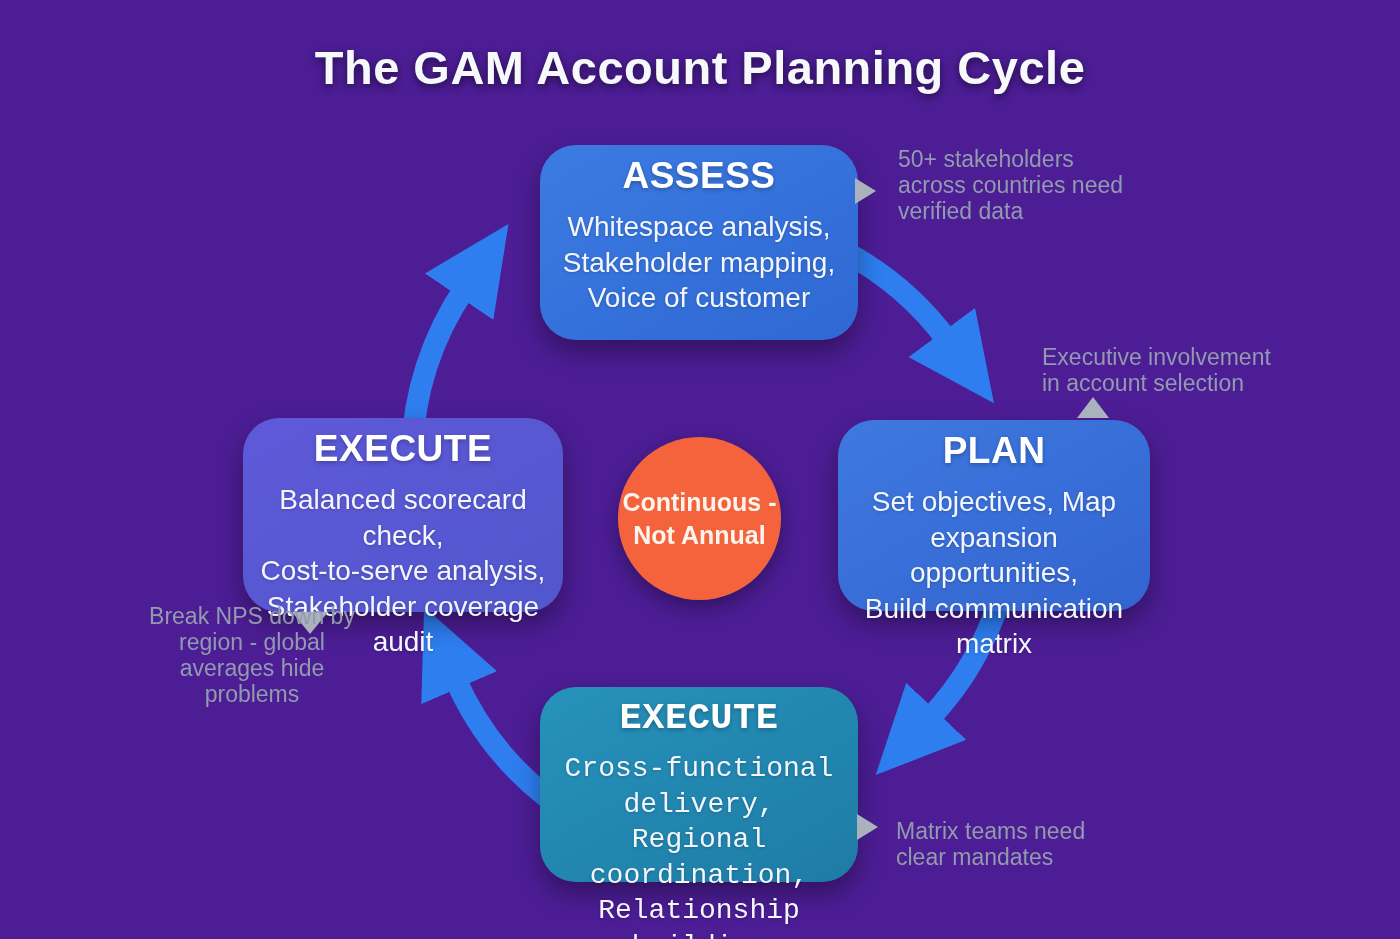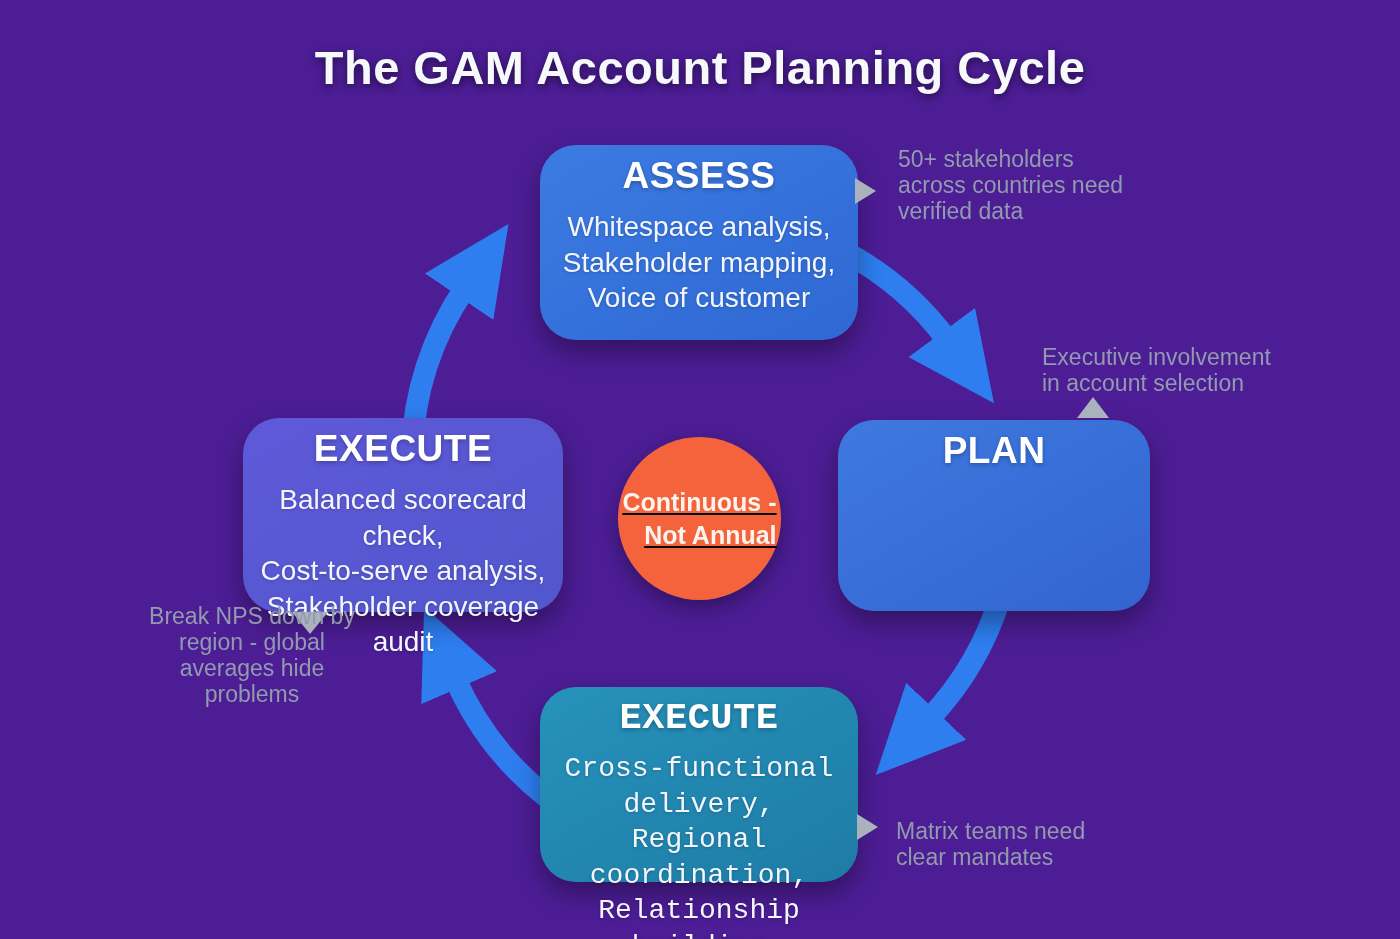--- a/index.html
+++ b/index.html
@@ -48,23 +48,22 @@
   .stage-assess{left:540px;top:145px;width:318px;height:195px;}
   .stage-plan{left:838px;top:420px;width:312px;height:191px;}
   .stage-review{left:243px;top:418px;width:320px;height:194px;}
   .stage-execute{left:540px;top:687px;width:318px;height:195px;font-family:Liberation Mono, monospace;}
 
   .center-badge{
     position:absolute;z-index:2;
     left:618px;top:437px;width:163px;height:163px;
     border-radius:50%;
     display:flex;align-items:center;justify-content:center;
-    text-align:right;
+    text-align:center;
     box-shadow:0 8px 20px rgba(0,0,0,.35);
-    text-decoration:underline;
   }
   .center-badge-label{
     font-size:25px;font-weight:700;line-height:1.3;
     color:#fdf4ee;
     white-space:pre-line;
   }
 
   .note{
     position:absolute;z-index:3;
     font-size:23px;line-height:26px;font-weight:400;
@@ -105,20 +104,23 @@
 
   <div class="stage stage-assess" style="background: linear-gradient(150deg, rgb(60, 123, 226), rgb(47, 104, 211));">
     <div class="stage-title">ASSESS</div>
     <div class="stage-desc">Whitespace analysis,
 Stakeholder mapping,
 Voice of customer</div>
   </div>
 
   <div class="stage stage-plan" style="background: linear-gradient(150deg, rgb(62, 121, 224), rgb(51, 100, 207));">
     <div class="stage-title">PLAN</div>
+    <div class="stage-desc">Set objectives, Map
+expansion opportunities,
+Build communication matrix</div>
   </div>
 
   <div class="stage stage-execute" style="background: linear-gradient(150deg, rgb(38, 146, 186), rgb(30, 124, 166));">
     <div class="stage-title">EXECUTE</div>
     <div class="stage-desc">Cross-functional delivery,
 Regional coordination,
 Relationship building</div>
   </div>
 
   <div class="stage stage-review" style="background: linear-gradient(150deg, rgb(95, 89, 217), rgb(81, 87, 204));">

